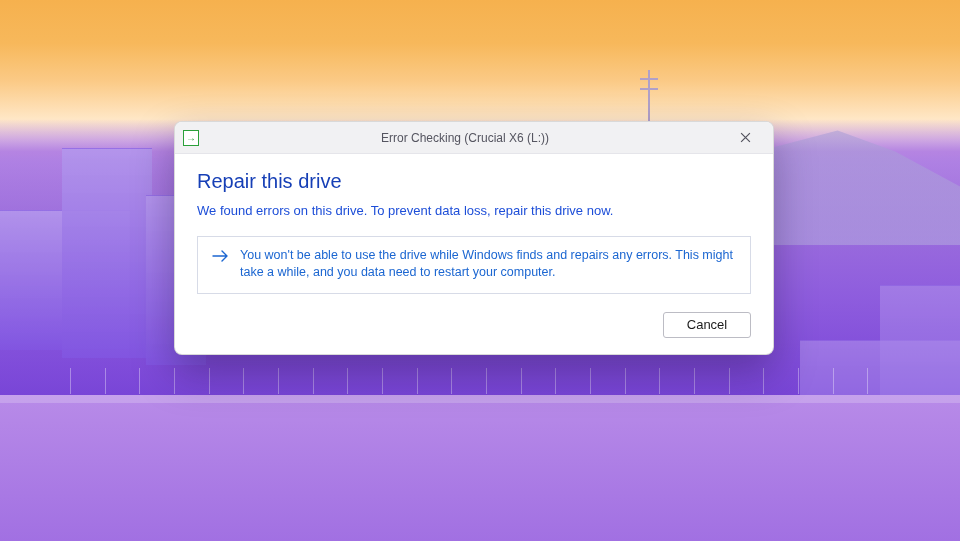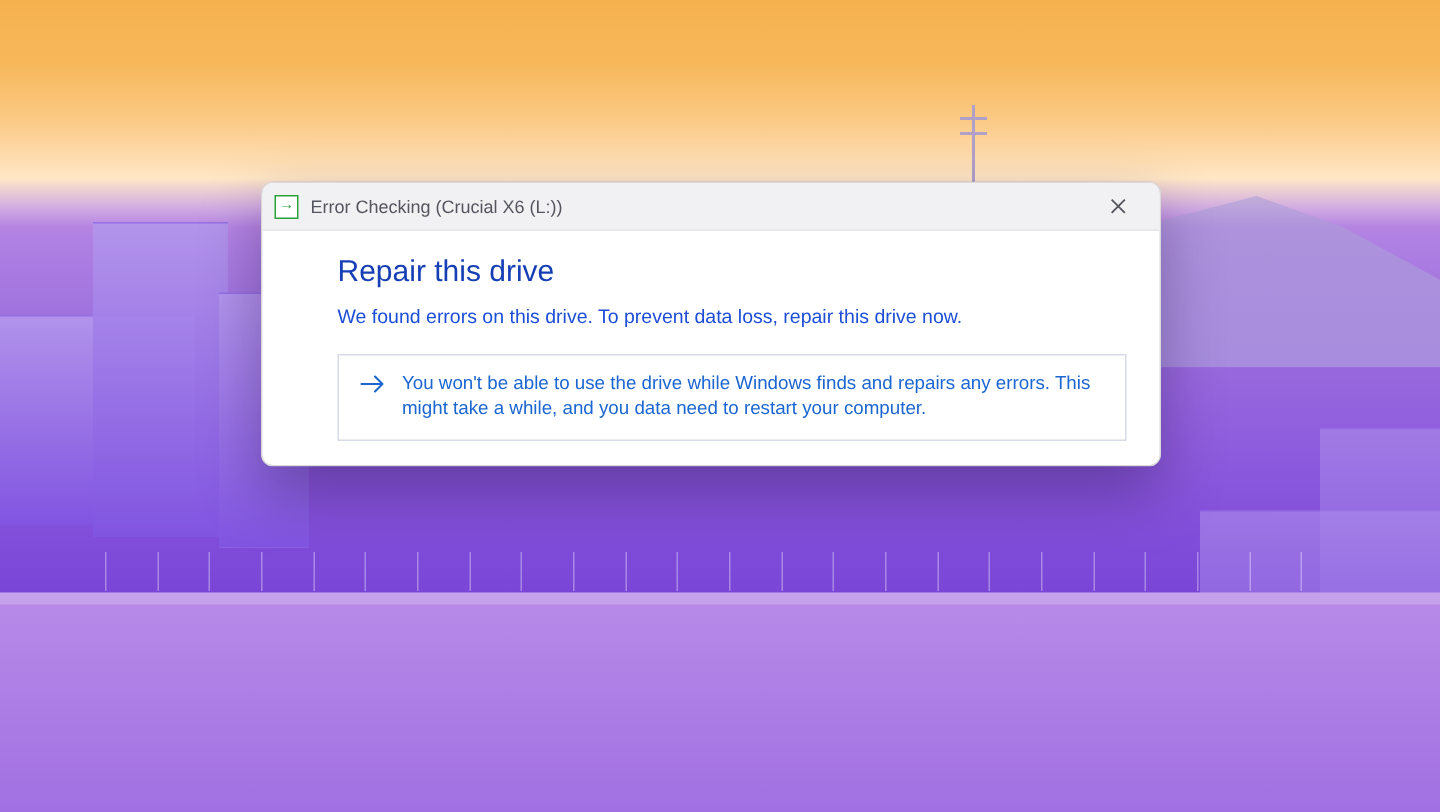--- a/index.html
+++ b/index.html
@@ -121,33 +121,33 @@
   }
   .titlebar .app-icon span {
     color: #2aa03a; font-size: 10px; line-height: 1;
     transform: translateY(-0.5px);
   }
   .titlebar .title {
     font-size: 12px;
     color: #555560;
     flex: 1;
     white-space: nowrap;
+    text-align: center;
   }
   .titlebar .close {
     width: 44px; height: 30px;
     display: flex; align-items: center; justify-content: center;
     color: #555560;
     font-size: 13px;
     border-radius: 4px;
   }
   .titlebar .close svg { width: 11px; height: 11px; }
 
   .dialog-body {
     padding: 14px 22px 16px 22px;
-    margin-left: 28px;
   }
   .heading {
     font-size: 20px;
     color: #163fb6;
     font-weight: 400;
     margin: 2px 0 10px 0;
   }
   .message {
     font-size: 13px;
     color: #1d4ed8;
@@ -262,14 +262,17 @@
       <div class="arrow">
         <svg viewBox="0 0 18 14">
           <path d="M1 7 H15 M10 2 L15 7 L10 12" stroke="#1b66d1" stroke-width="1.4" fill="none" stroke-linecap="round" stroke-linejoin="round"></path>
         </svg>
       </div>
       <div class="option-body">
         <div class="option-desc">You won't be able to use the drive while Windows finds and repairs any errors. This might take a while, and you data need to restart your computer.</div>
       </div>
     </div>
 
+    <div class="footer">
+      <div class="btn">Cancel</div>
+    </div>
   </div>
 </div>
 
 </body></html>

